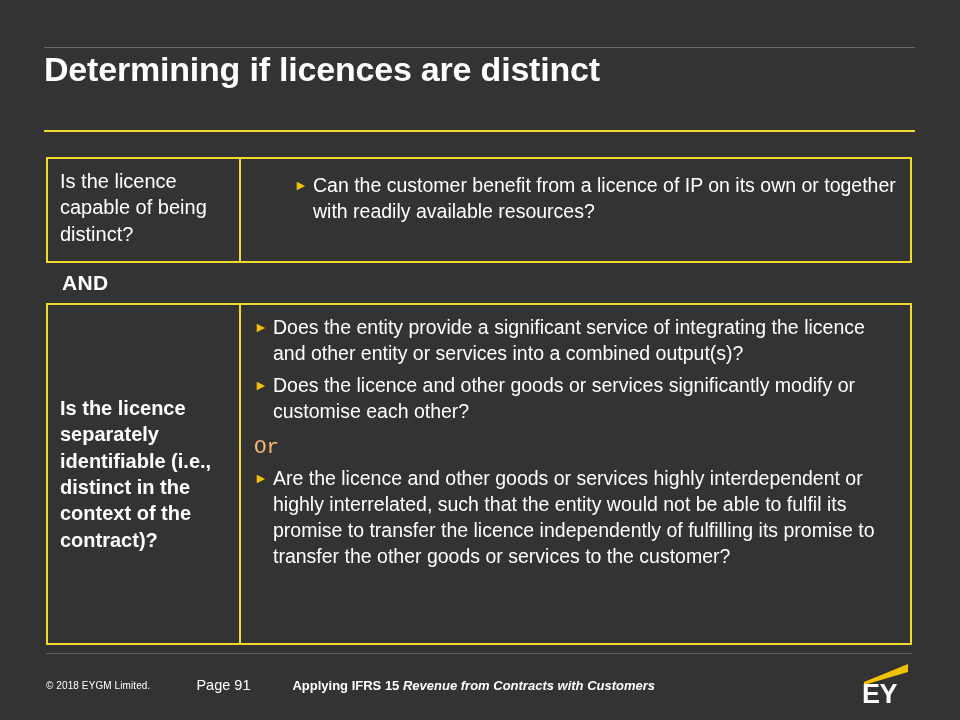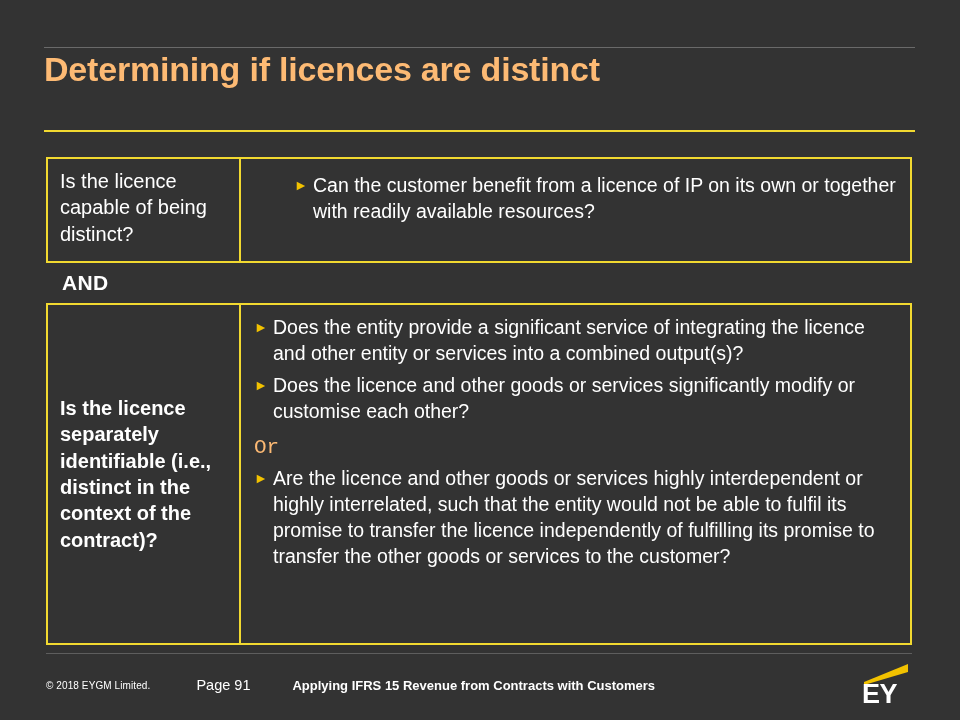--- a/index.html
+++ b/index.html
@@ -30,21 +30,21 @@
   }
 
   
   .title {
     position: absolute;
     left: 44px;
     top: 50px;
     width: 880px;
     font-size: 34px;
     font-weight: bold;
-    color: #fdba74;
+    color: #ffffff;
     letter-spacing: -0.2px;
     white-space: nowrap;
   }
 
   
   .title-rule {
     position: absolute;
     left: 44px;
     top: 130px;
     width: 871px;
@@ -171,20 +171,21 @@
     white-space: nowrap;
   }
 
   .doc-ref {
     font-size: 13px;
     font-weight: bold;
     white-space: nowrap;
   }
 
   .doc-ref .ital {
+    font-style: italic;
     font-weight: bold;
   }
 
   
   .ey-logo {
     position: absolute;
     left: 862px;
     top: 662px;
     width: 66px;
     height: 44px;

